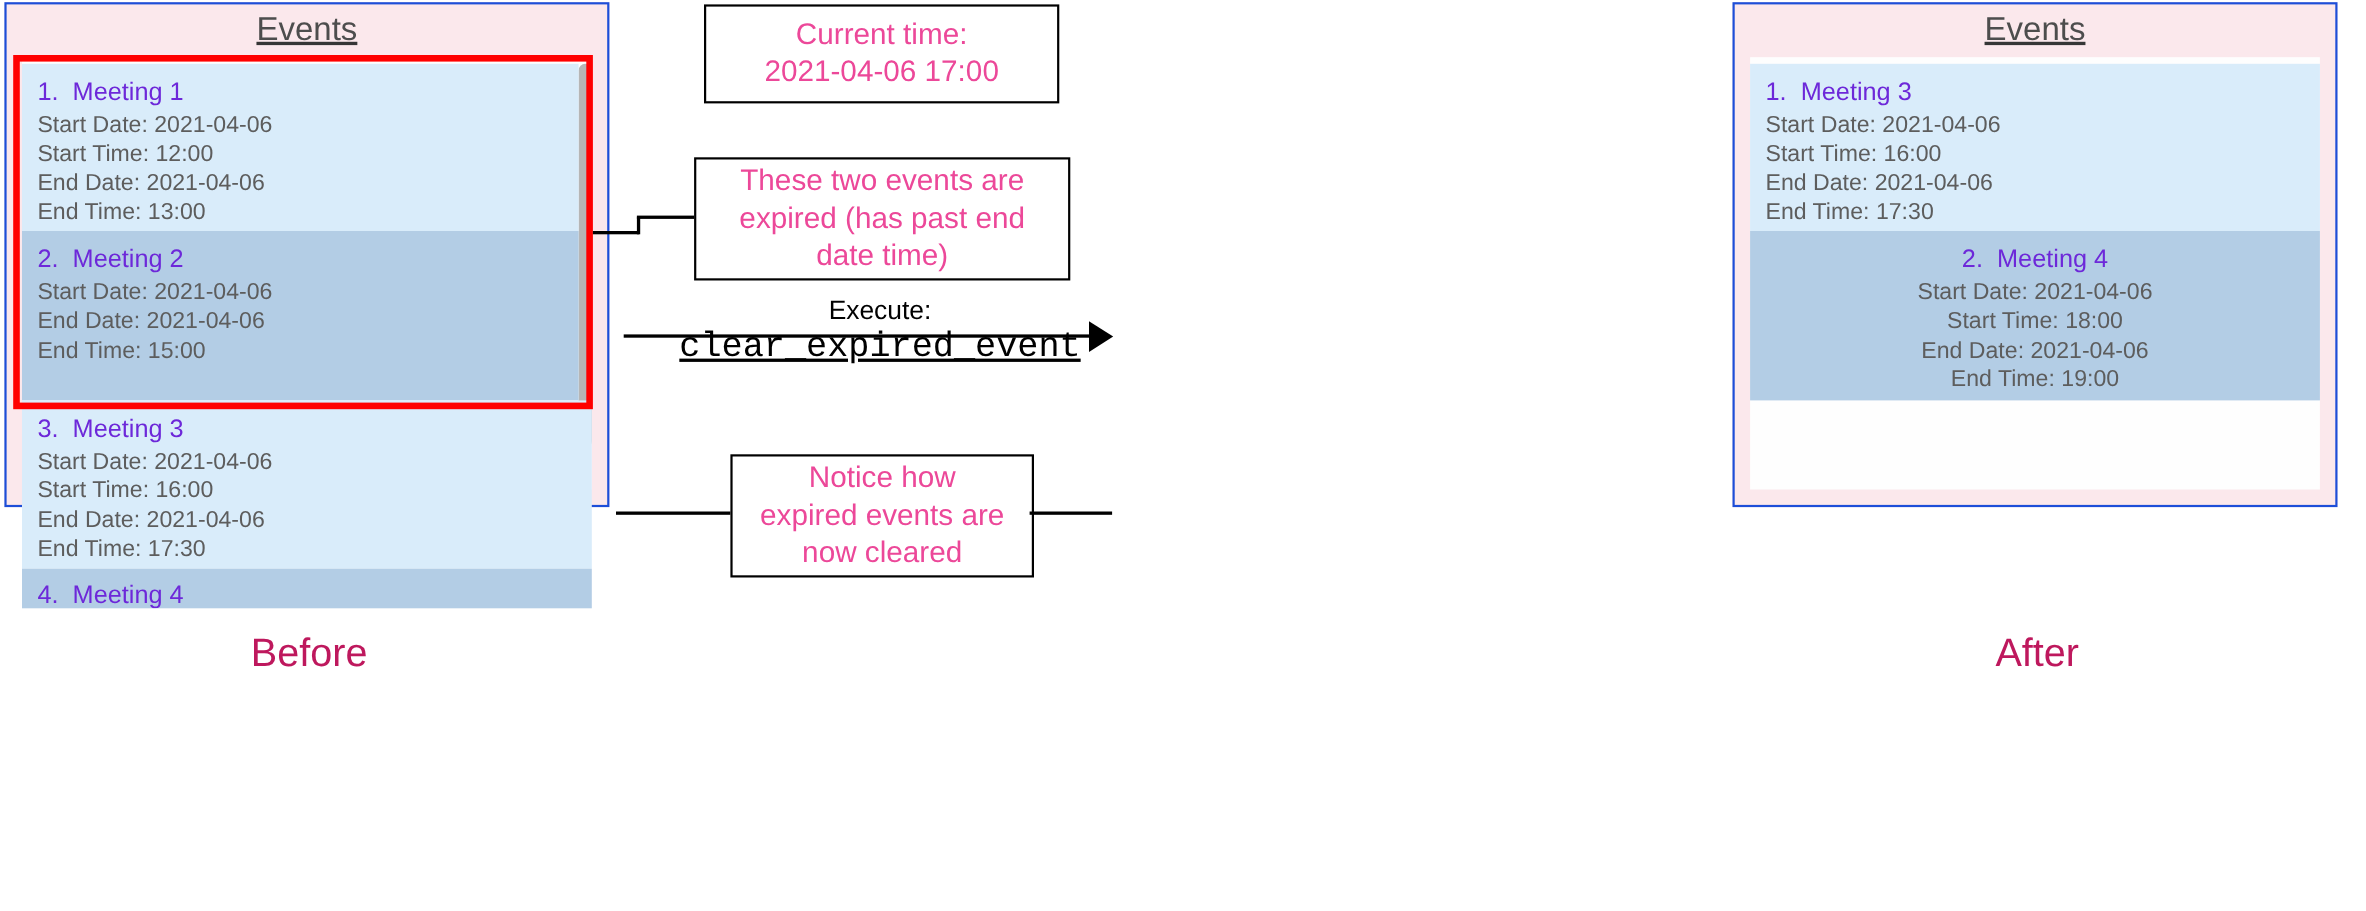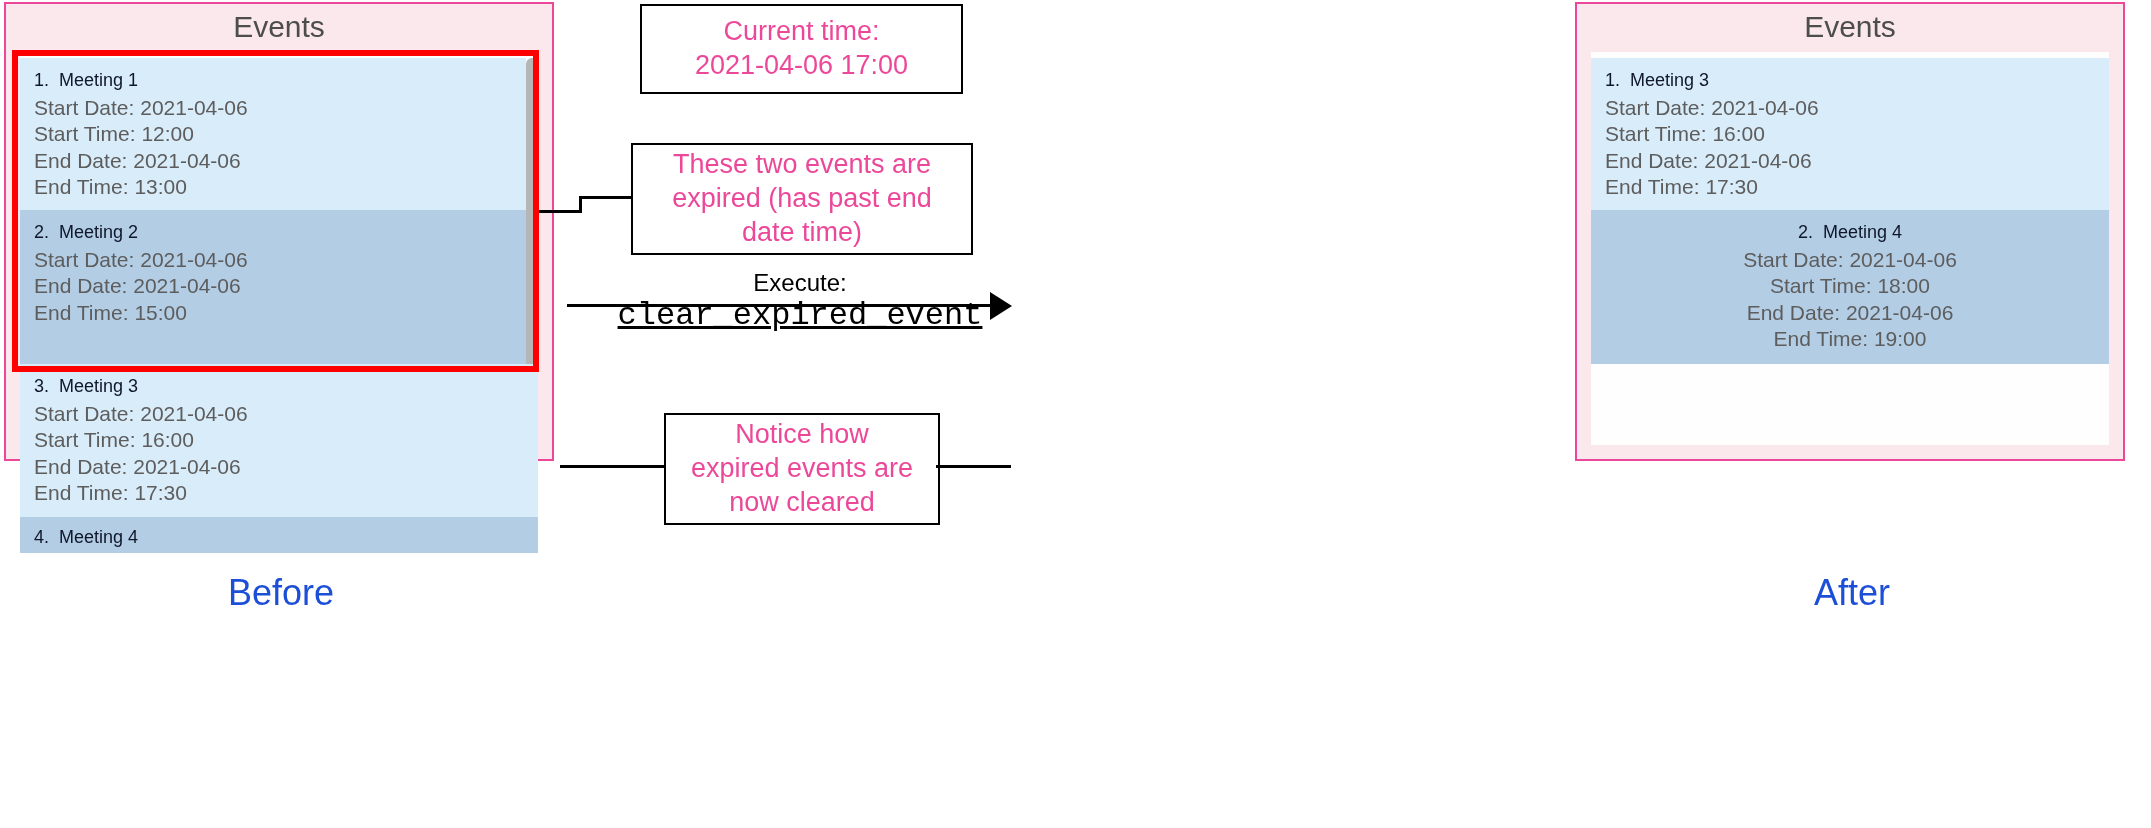--- a/index.html
+++ b/index.html
@@ -1,47 +1,47 @@
 <!DOCTYPE html>
 <html><head>
 <meta charset="utf-8">
 <style>
 html,body{margin:0;padding:0;font-family:"Segoe UI",Arial,sans-serif;color:#363636;}
 body{width:2151px;height:828px;position:relative;background:#fff;}
 
-.panel{position:absolute;top:2px;width:550px;height:459px;border:2px solid #ec4899;background:#fbe8ec;box-sizing:border-box;}
+.panel{position:absolute;top:2px;width:550px;height:459px;border:2px solid #1d4ed8;background:#fbe8ec;box-sizing:border-box;text-decoration:underline;}
 .panel.before{left:4px;}
 .panel.after{left:1575px;}
 .panel-title{text-align:center;font-size:30px;padding:6px 0 6px 0;color:#4d4d4d;}
 .panel-body{position:absolute;left:14px;right:14px;top:48px;bottom:14px;background:#fefefe;}
 
 
 .scrollbar-track{position:absolute;right:0px;top:6px;width:12px;height:349px;background:#b6b6b6;border-radius:6px;}
 
 
 .event{position:absolute;left:0;right:12px;background:#d9ecfa;padding:12px 14px 12px 14px;box-sizing:border-box;}
 .event.alt{background:#b3cde5;}
-.ev-title{font-size:18px;color:#0f172a;margin-bottom:4px;}
+.ev-title{font-size:23px;color:#6d28d9;margin-bottom:4px;}
 .ev-line{font-size:21px;color:#5d5d5d;line-height:1.25;}
 
 
 .panel.before .event.ev1{top:6px;height:152px;}
 .panel.before .event.ev2{top:158px;height:154px;}
 .panel.before .event.ev3{top:312px;height:153px;right:0;}
 .panel.before .event.ev4{top:465px;height:36px;right:0;overflow:hidden;padding-top:10px;padding-bottom:0;}
 
 
 .panel.after .event.ev1{top:6px;height:152px;right:0;}
 .panel.after .event.ev2{top:158px;height:154px;right:0;text-align:center;}
 
 
 .red-box{position:absolute;left:12px;top:50px;width:527px;height:322px;border:6px solid #ff0000;box-sizing:border-box;pointer-events:none;}
 
 
-.caption{position:absolute;font-size:36px;color:#1d4ed8;text-align:center;}
+.caption{position:absolute;font-size:36px;color:#be185d;text-align:center;}
 .caption.before{left:4px;width:554px;top:572px;}
 .caption.after{left:1575px;width:554px;top:572px;}
 
 
 .mid-box{position:absolute;border:2px solid #000;background:#fff;font-size:27px;text-align:center;display:flex;flex-direction:column;align-items:center;justify-content:center;line-height:1.25;color:#ec4899;}
 .mid-box.ct  {left:640px; top:4px;   width:319px;height:86px;}
 .mid-box.exp {left:631px; top:143px; width:338px;height:108px;}
 .mid-box.clr {left:664px; top:413px; width:272px;height:108px;}
 
 

